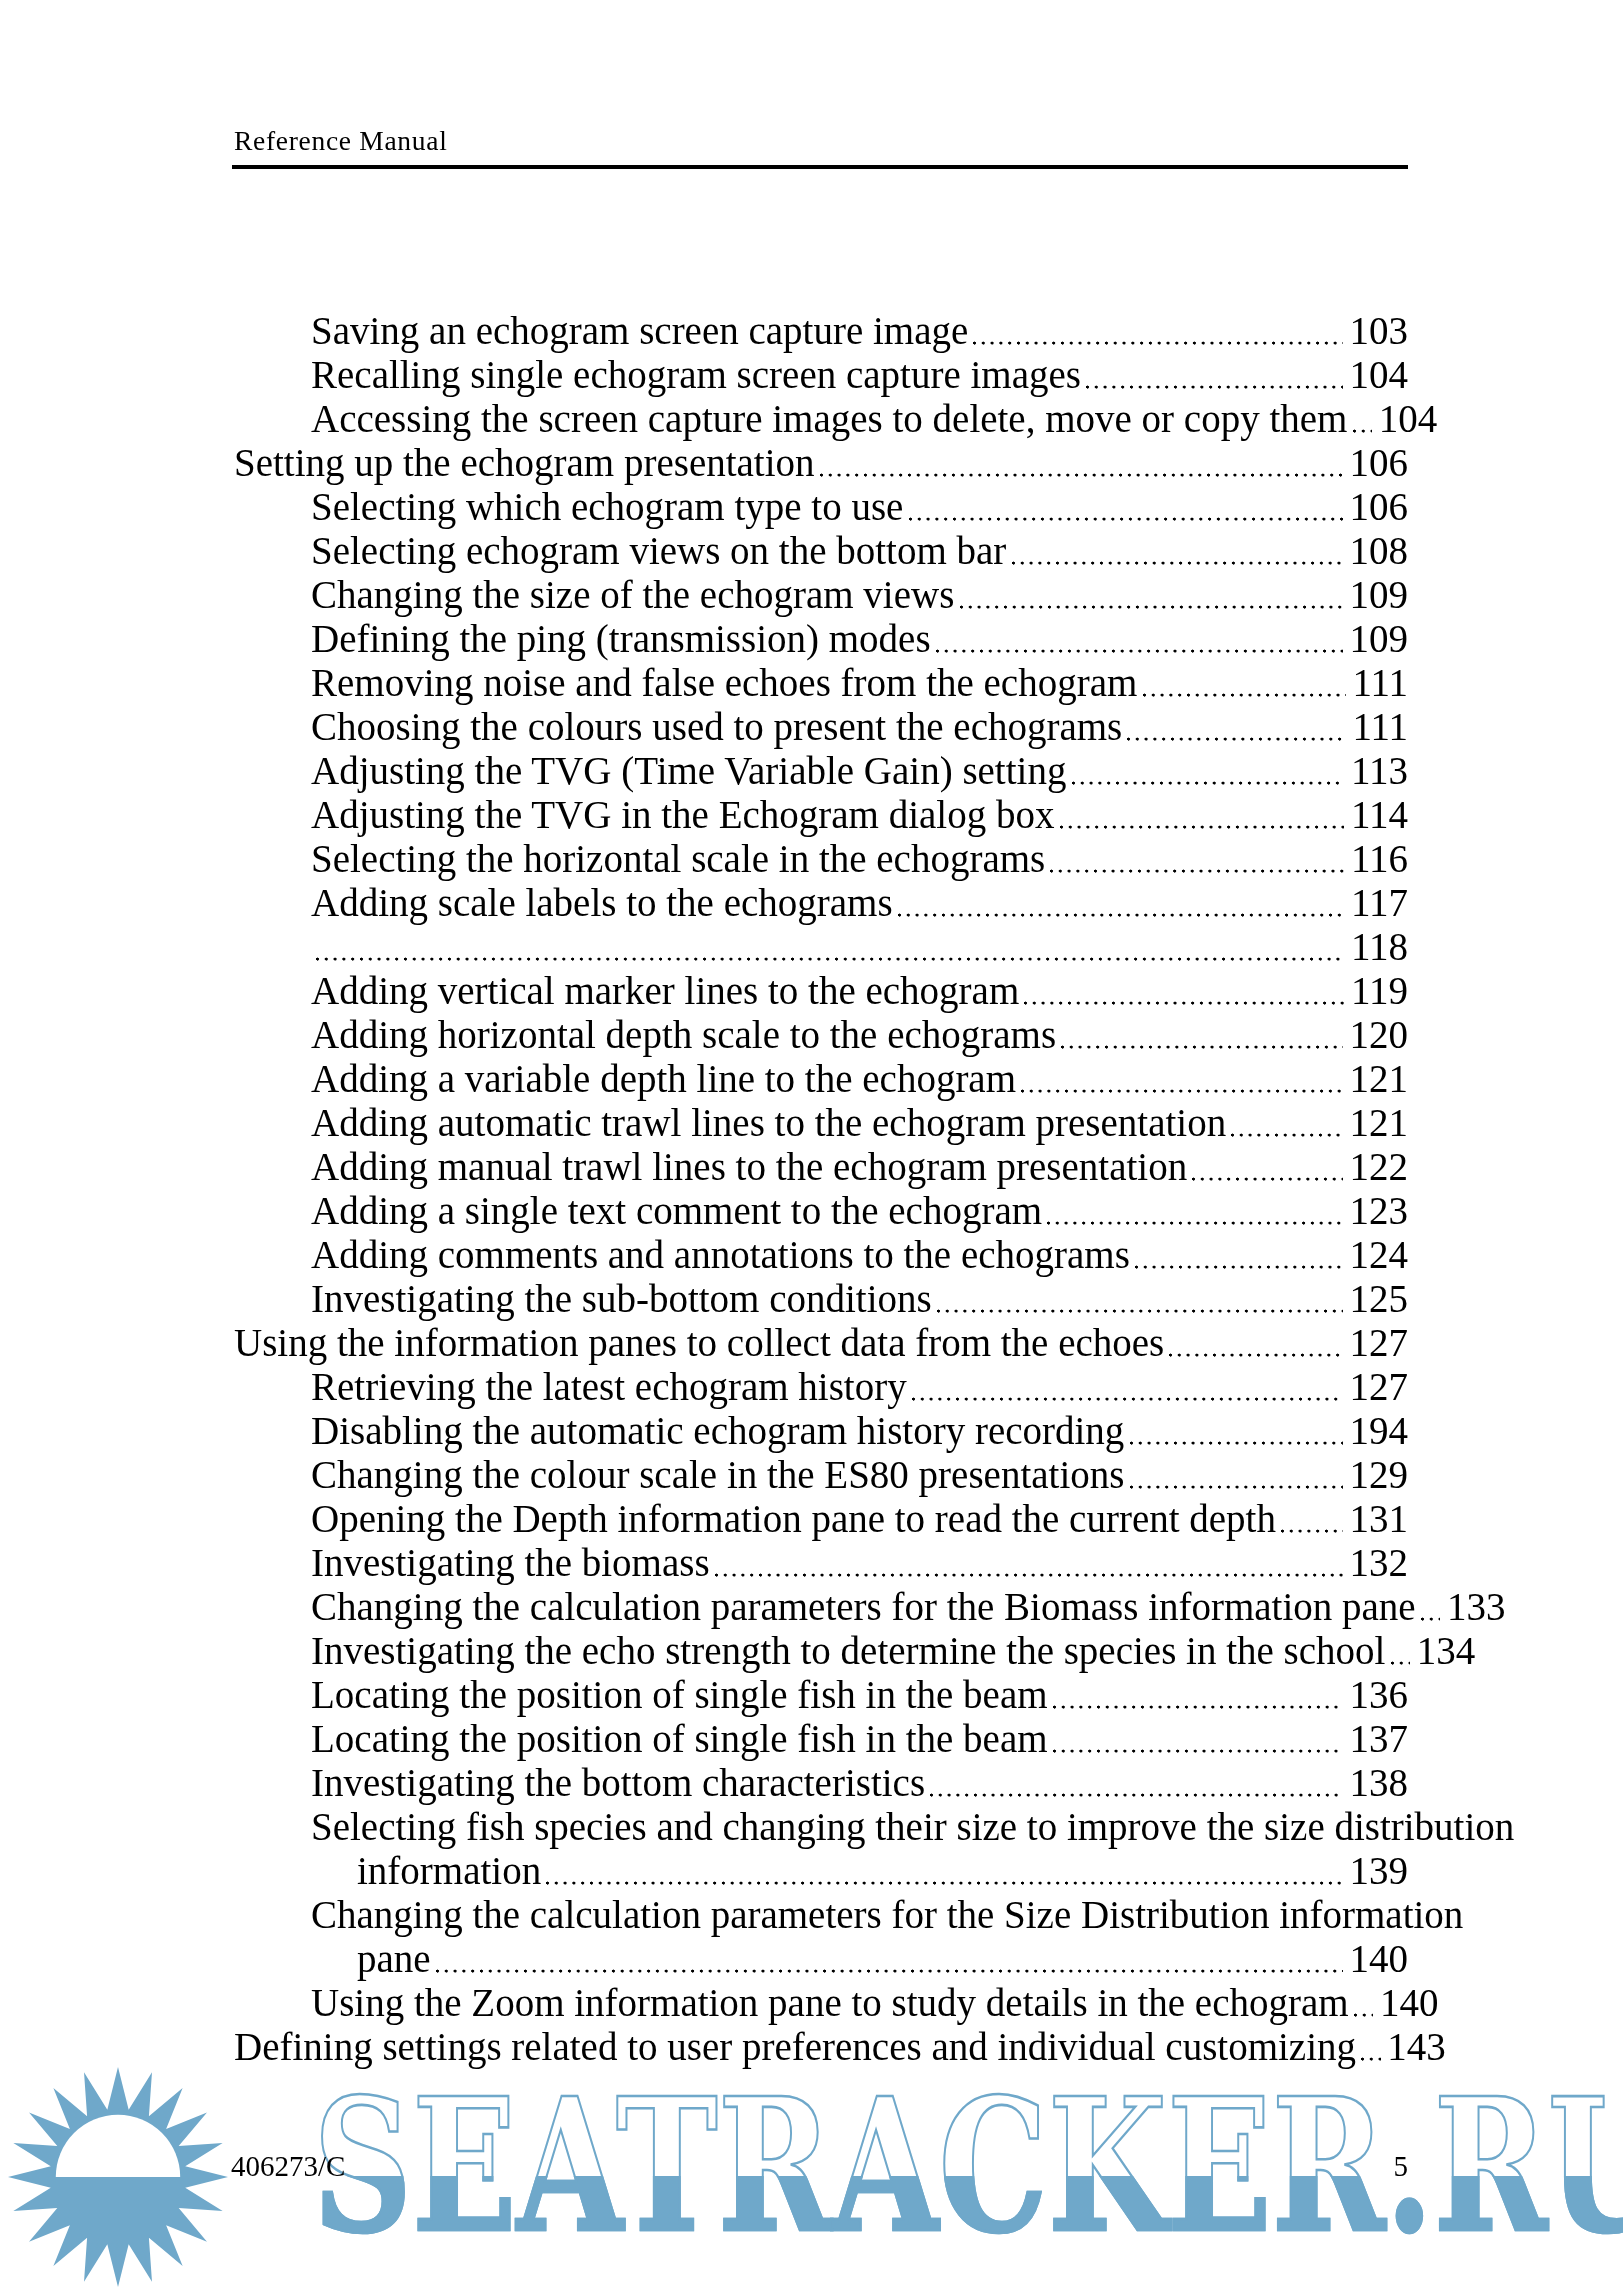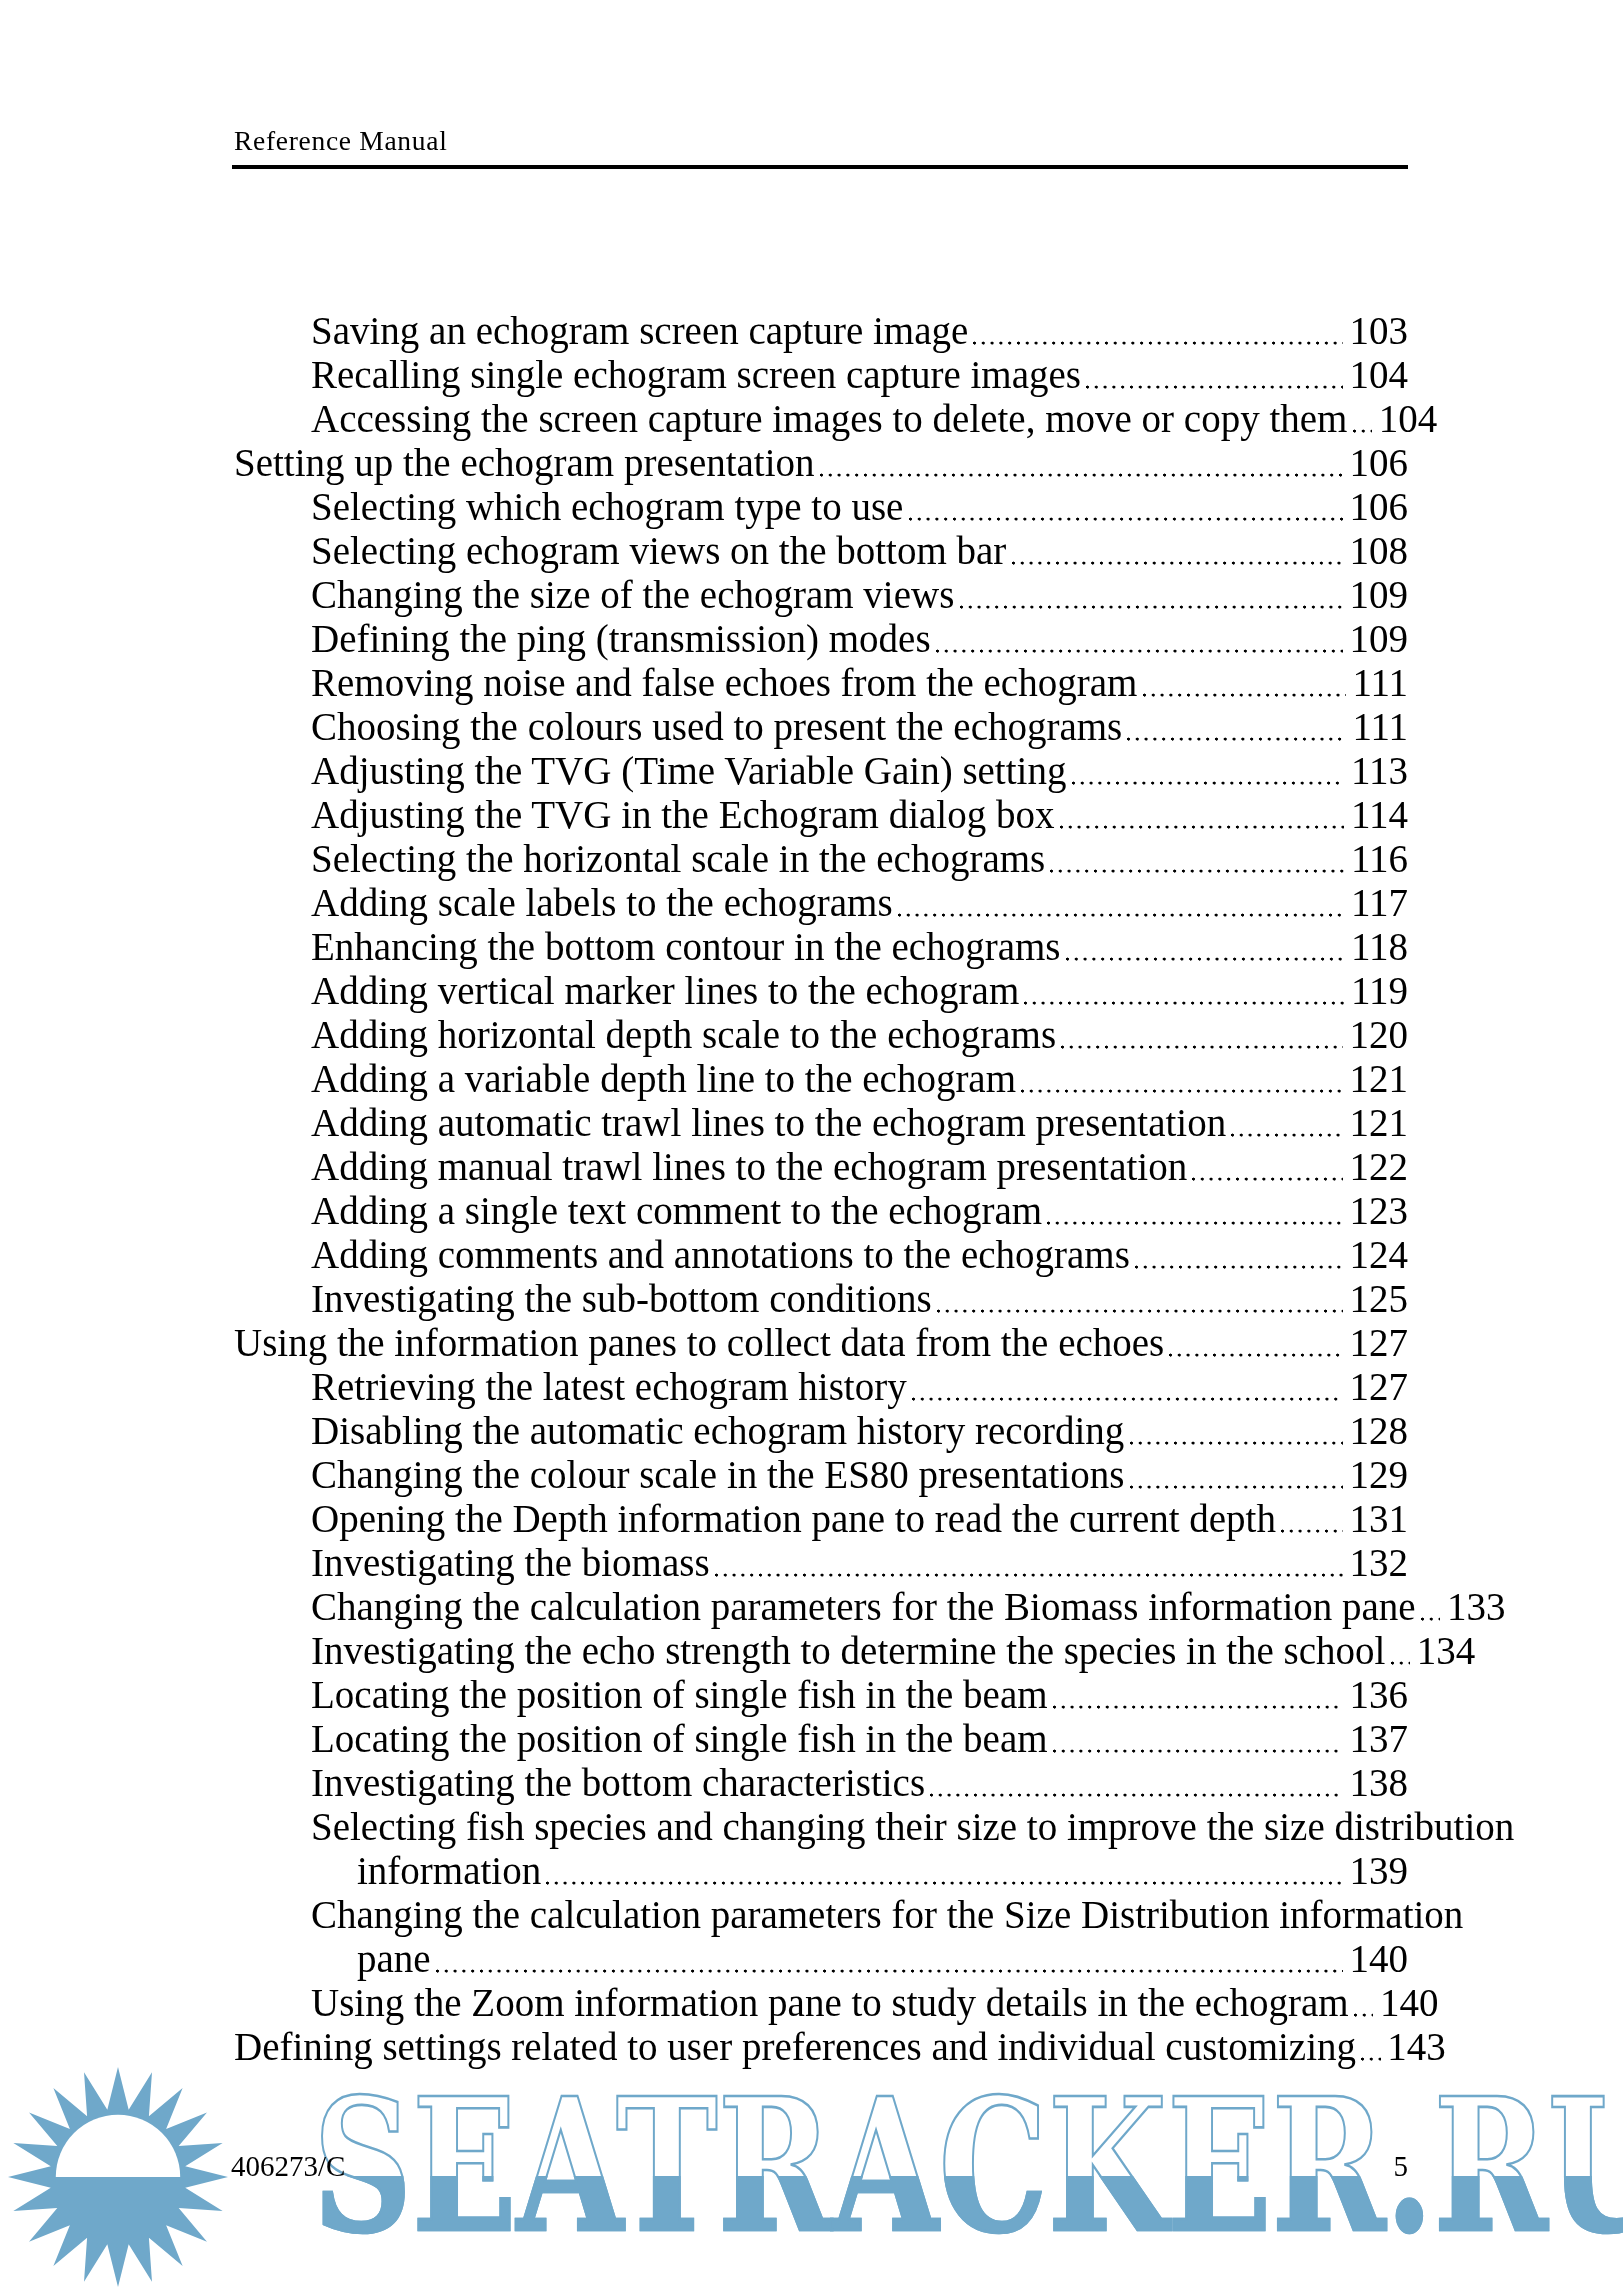--- a/index.html
+++ b/index.html
@@ -134,21 +134,20 @@
         <span class="t">Selecting the horizontal scale in the echograms</span>
         <span class="dots"></span>
         <span class="pg">116</span>
       </div>
       <div class="toc-row lvl2">
         <span class="t">Adding scale labels to the echograms</span>
         <span class="dots"></span>
         <span class="pg">117</span>
       </div>
       <div class="toc-row lvl2">
-        <span class="t">Enhancing the bottom contour in the echograms</span>
         <span class="dots"></span>
         <span class="pg">118</span>
       </div>
       <div class="toc-row lvl2">
         <span class="t">Adding vertical marker lines to the echogram</span>
         <span class="dots"></span>
         <span class="pg">119</span>
       </div>
       <div class="toc-row lvl2">
         <span class="t">Adding horizontal depth scale to the echograms</span>
@@ -191,21 +190,21 @@
         <span class="pg">127</span>
       </div>
       <div class="toc-row lvl2">
         <span class="t">Retrieving the latest echogram history</span>
         <span class="dots"></span>
         <span class="pg">127</span>
       </div>
       <div class="toc-row lvl2">
         <span class="t">Disabling the automatic echogram history recording</span>
         <span class="dots"></span>
-        <span class="pg">128</span>
+        <span class="pg">194</span>
       </div>
       <div class="toc-row lvl2">
         <span class="t">Changing the colour scale in the ES80 presentations</span>
         <span class="dots"></span>
         <span class="pg">129</span>
       </div>
       <div class="toc-row lvl2">
         <span class="t">Opening the Depth information pane to read the current depth</span>
         <span class="dots"></span>
         <span class="pg">131</span>

